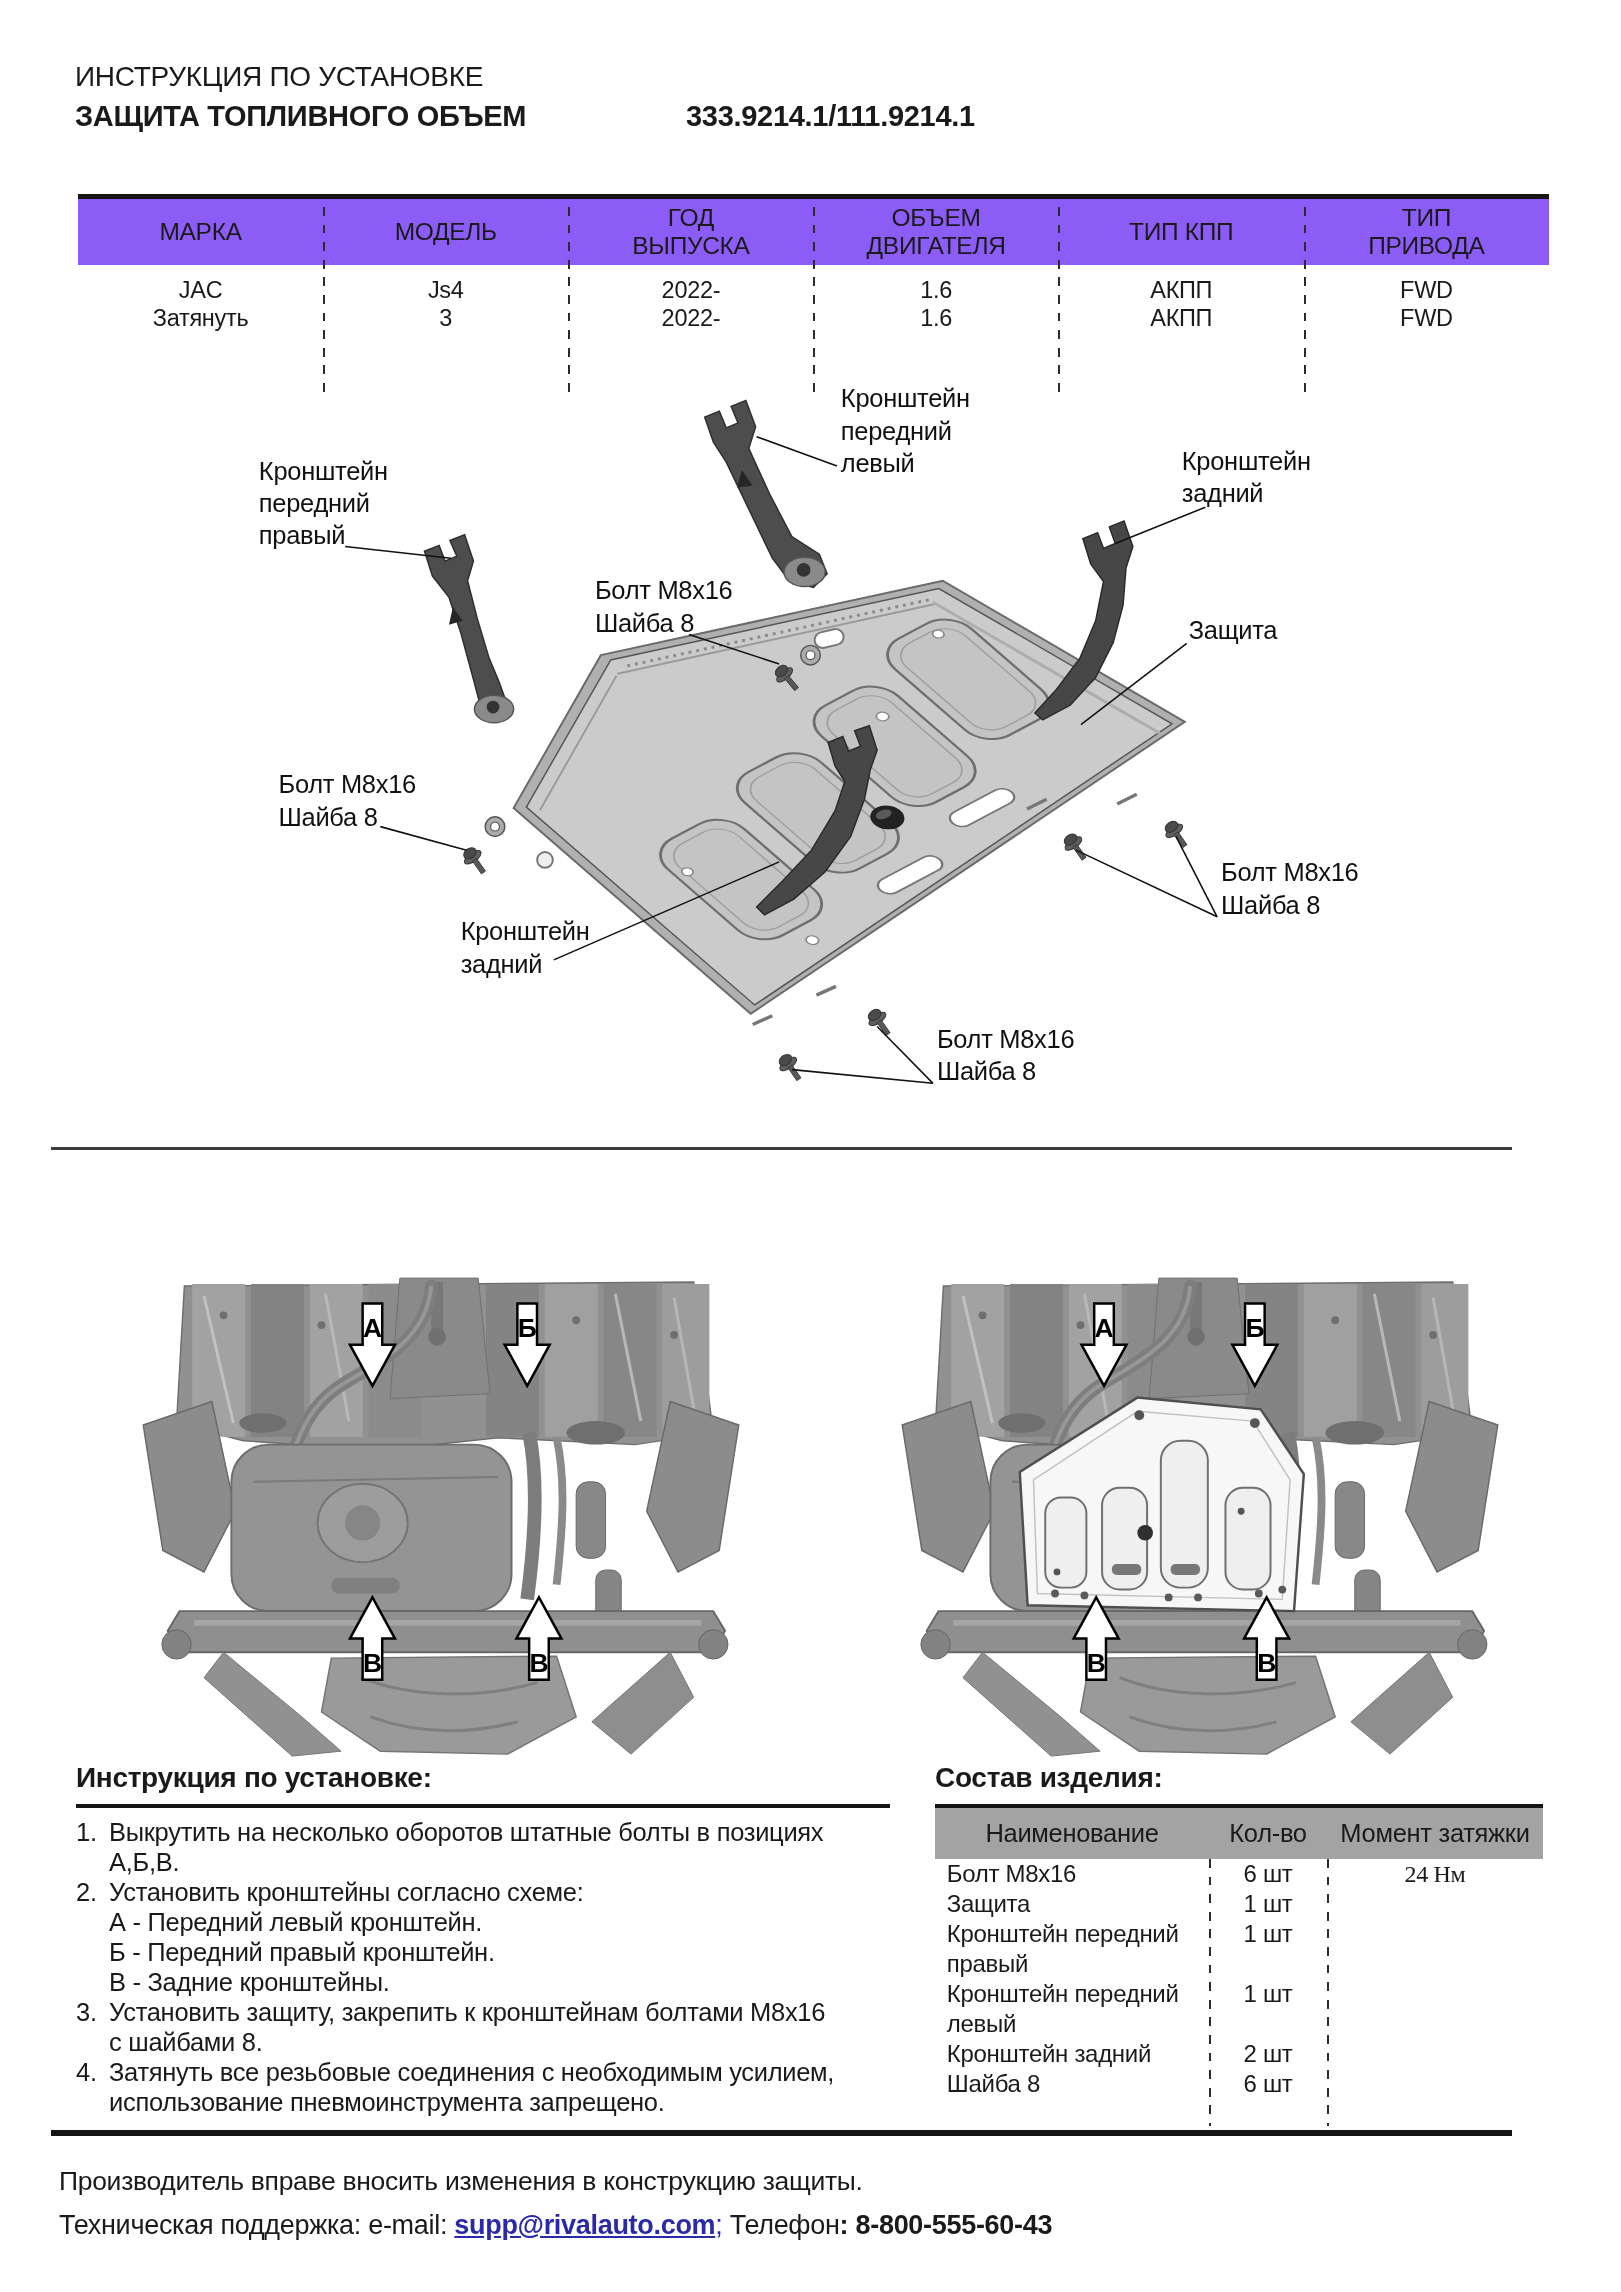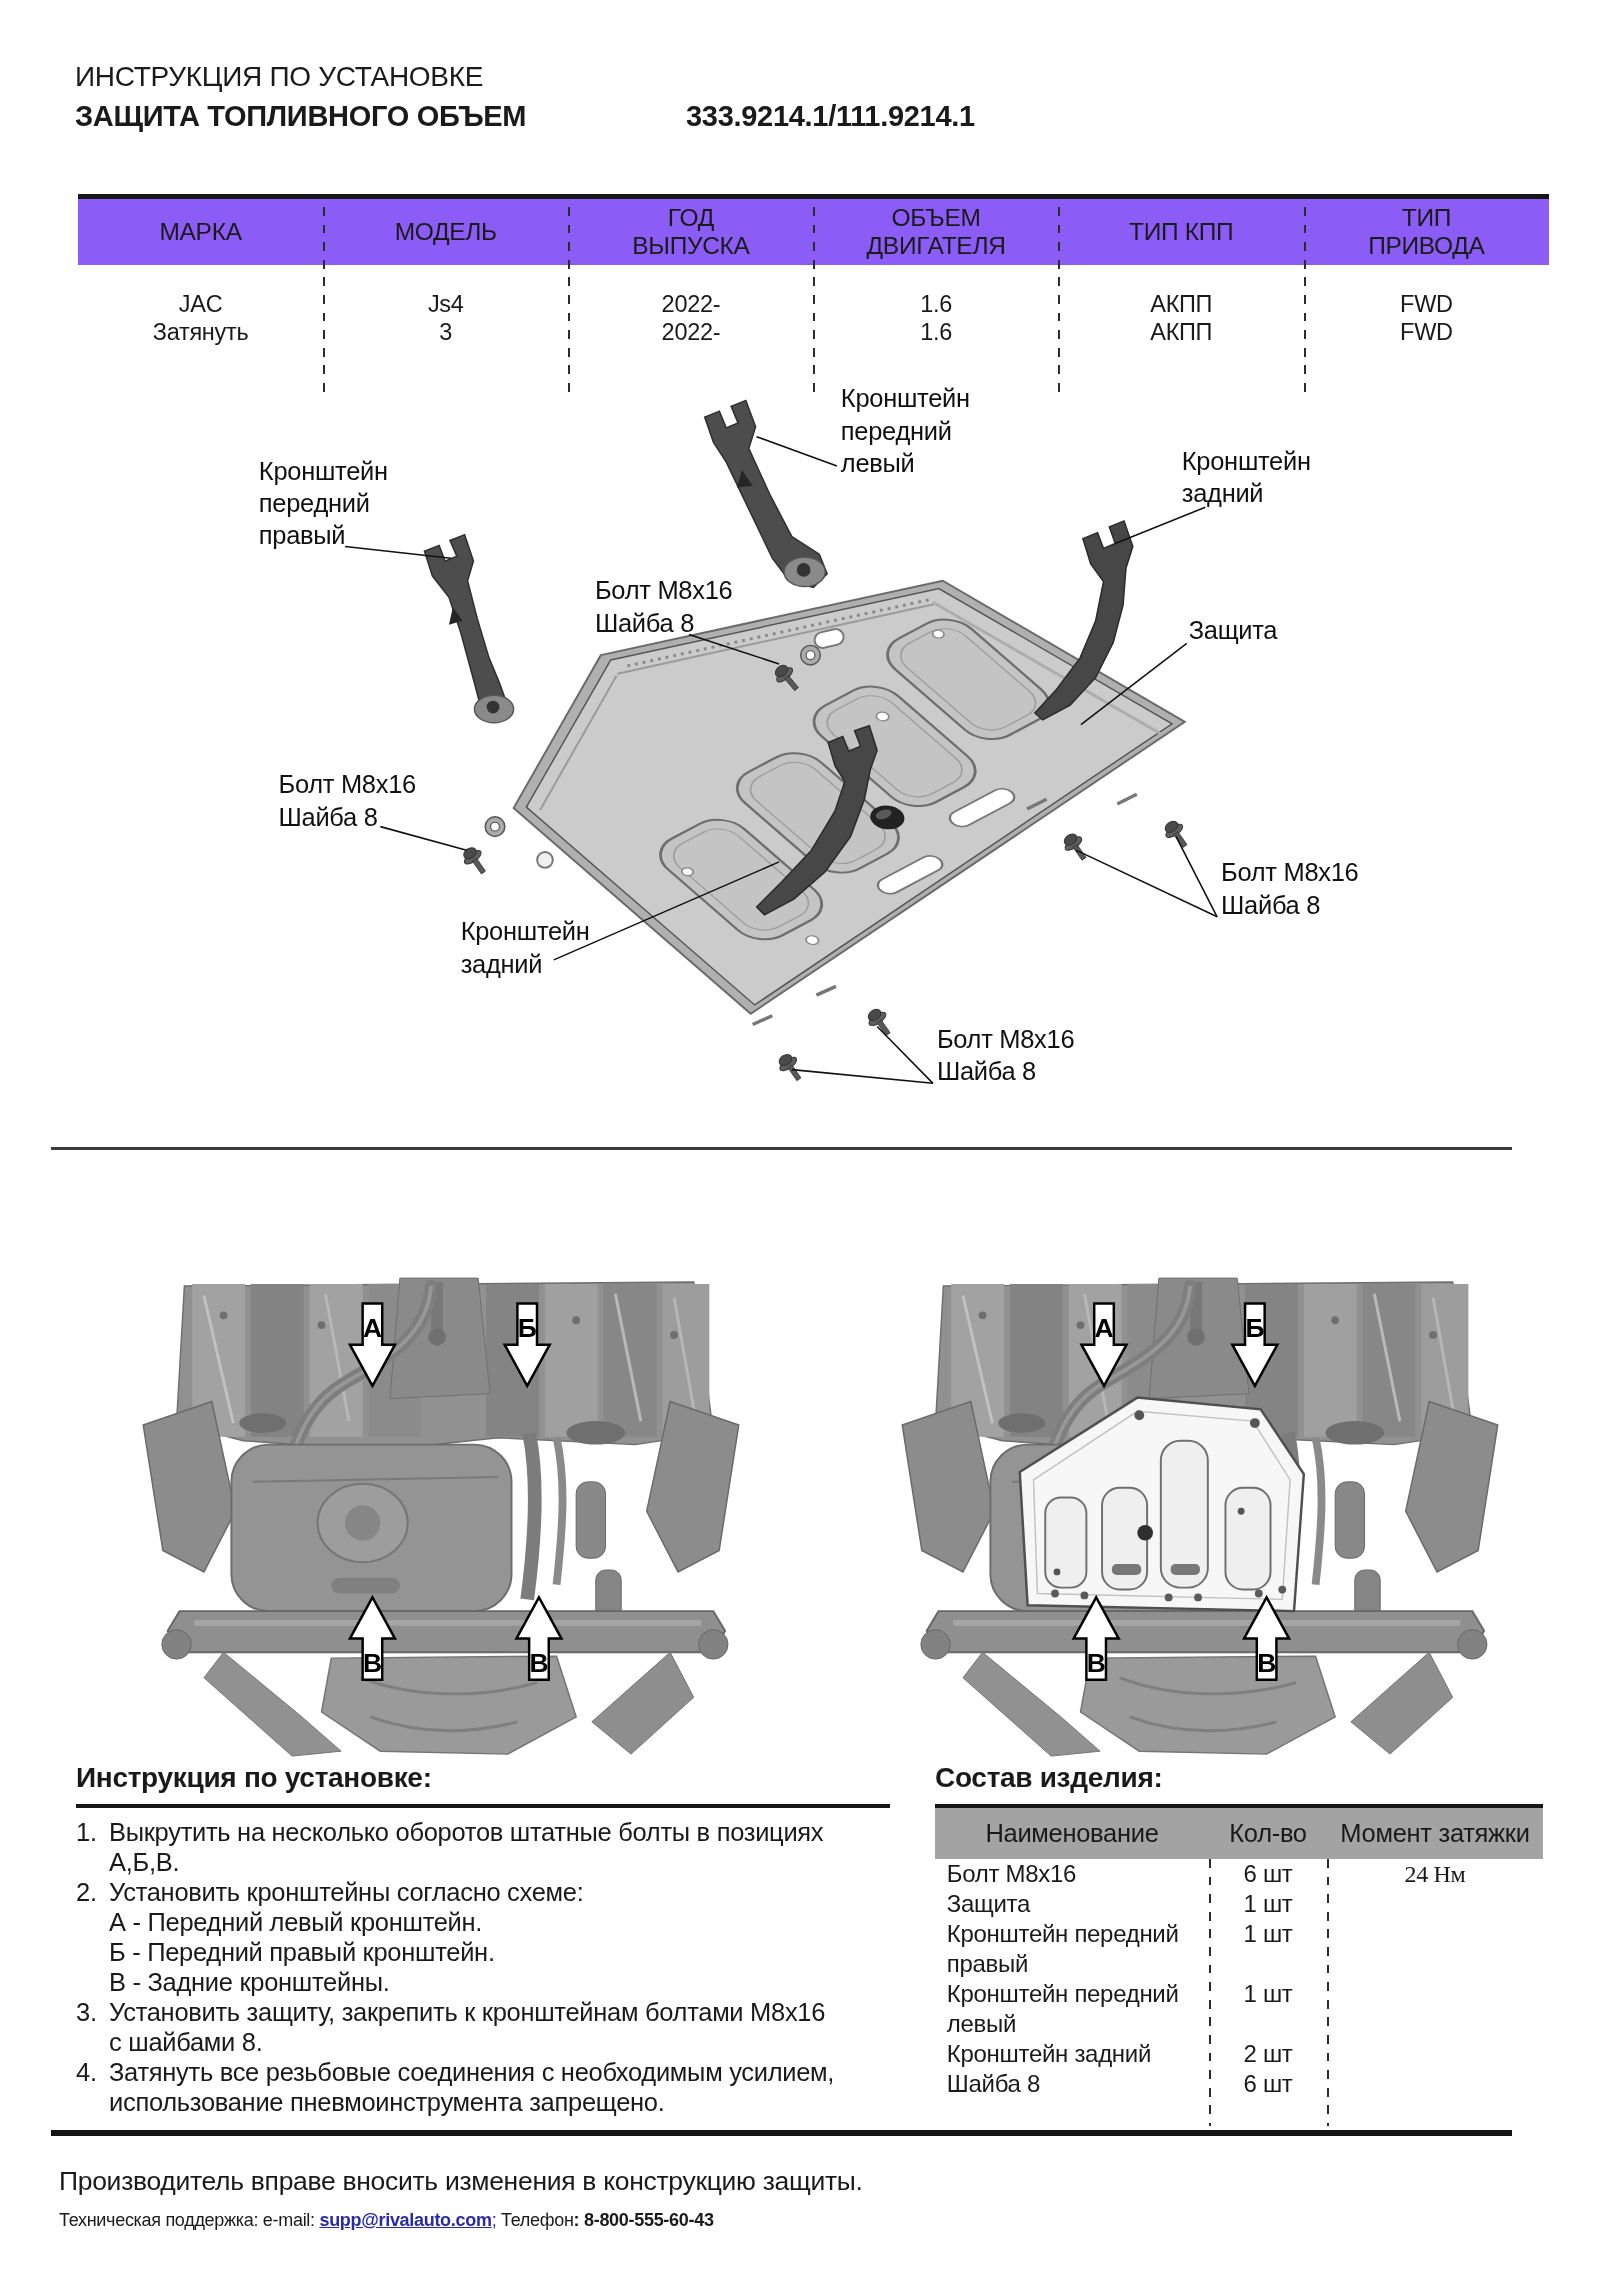--- a/index.html
+++ b/index.html
@@ -7,21 +7,21 @@
   .abs{position:absolute;}
   
   #doc-type{left:75px;top:61px;font-size:28px;font-weight:500;}
   #product-line{left:75px;top:100px;font-size:29px;font-weight:700;}
   #part-numbers{left:686px;top:100px;font-size:29px;font-weight:700;}
   
   #fitment{left:78px;top:194px;width:1471px;height:196px;border-top:5.9px solid #161616;}
   #fitment .thead{height:66px;background:#8b5cf6;display:grid;grid-template-columns:repeat(6,1fr);}
   #fitment .thead .hc{display:flex;flex-direction:column;align-items:center;justify-content:center;font-size:24.5px;line-height:28px;}
   #fitment .tbody{height:100px;display:grid;grid-template-columns:repeat(6,1fr);}
-  #fitment .tbody .bc{display:flex;flex-direction:column;align-items:center;padding-top:17px;font-size:23.5px;line-height:28px;margin-top:8px;}
+  #fitment .tbody .bc{display:flex;flex-direction:column;align-items:center;padding-top:11px;font-size:23.5px;line-height:28px;}
   .vdash{position:absolute;top:7.8px;bottom:2px;width:2px;
      background:repeating-linear-gradient(to bottom,#2b2b2b 0 8.8px,transparent 8.8px 17.6px);}
   
   #diagram{left:0;top:372px;}
   .dlabel{font-size:26px;fill:#111;}
   .leader{stroke:#111;stroke-width:1.6;fill:none;}
   
   #photo-left{left:86px;top:1188px;}
   #photo-right{left:845px;top:1188px;}
   .marker{font-size:27px;font-weight:700;fill:#000;text-anchor:middle;}
@@ -40,21 +40,21 @@
   #parts .phead{height:51px;background:#a3a3a3;display:grid;grid-template-columns:274px 118px 216px;align-items:center;}
   #parts .phead div{text-align:center;font-size:25.5px;}
   #parts .prow{display:grid;grid-template-columns:274px 118px 216px;font-size:24px;line-height:30px;}
   #parts .prow .pname{padding-left:11.8px;}
   #parts .prow .pqty{text-align:center;}
   #parts .prow .ptq{text-align:center;font-family:Liberation Serif, serif;}
   #parts .pdash{position:absolute;top:51px;height:267px;width:2px;
      background:repeating-linear-gradient(to bottom,#2b2b2b 0 8.8px,transparent 8.8px 17.6px);}
   
   #footer-note{left:59px;top:2166px;font-size:26.5px;}
-  #footer-support{left:59px;top:2210px;font-size:18px;}
+  #footer-support{left:59px;top:2210px;font-size:27px;}
   .email{color:#2a2aa8;font-weight:700;text-decoration:underline;}
   .semi{color:#2a2aa8;text-decoration:underline;}
   .phone{font-weight:700;}
 </style>
 </head>
 <body>
 
 <div class="abs" id="doc-type">ИНСТРУКЦИЯ ПО УСТАНОВКЕ</div>
 <div class="abs" id="product-line">ЗАЩИТА ТОПЛИВНОГО ОБЪЕМ</div>
 <div class="abs" id="part-numbers">333.9214.1/111.9214.1</div>

